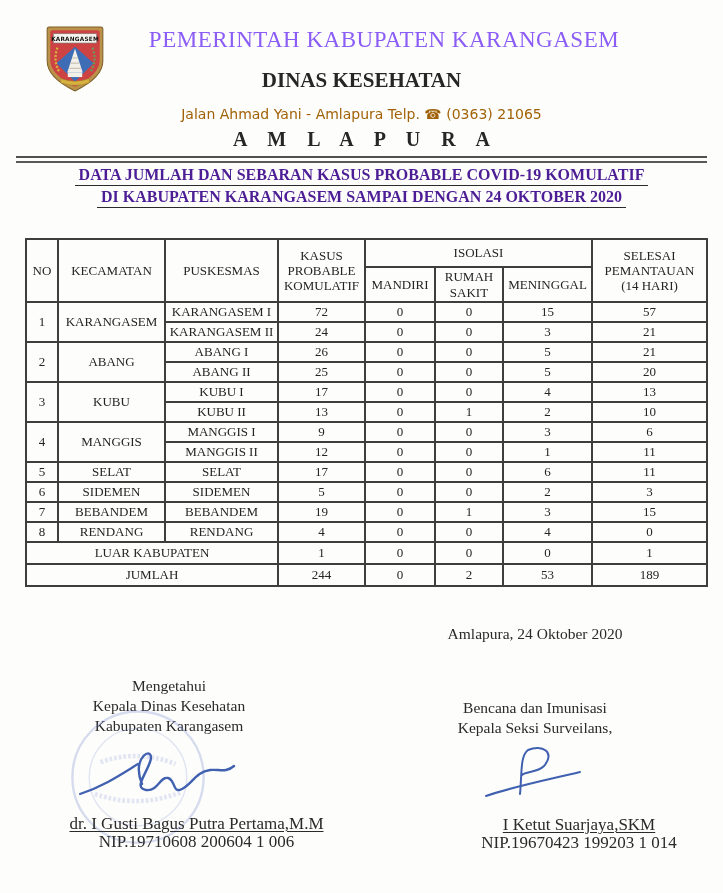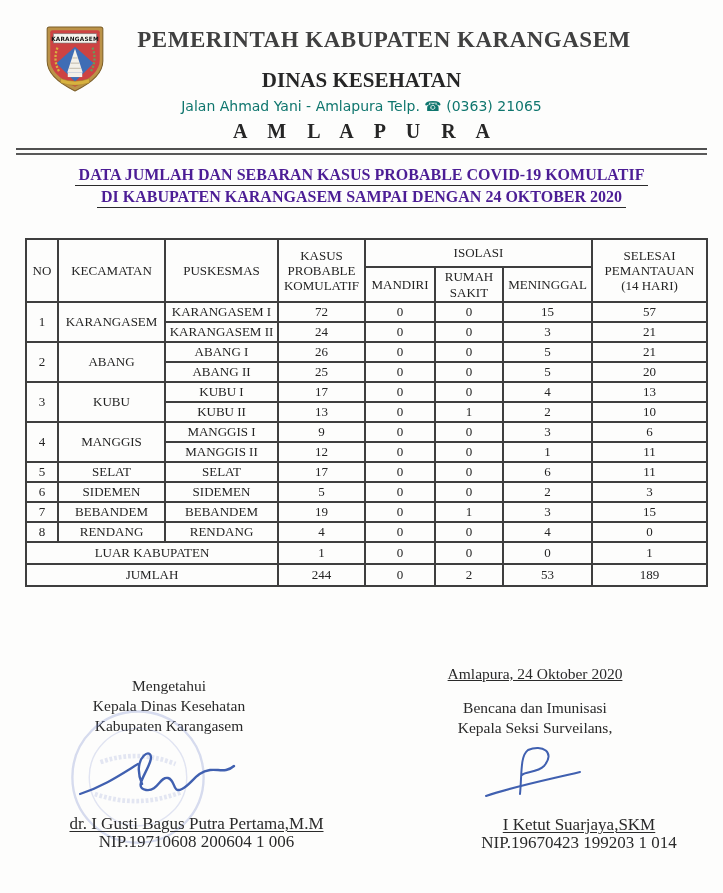--- a/index.html
+++ b/index.html
@@ -4,23 +4,23 @@
 <style>
   html,body { margin:0; padding:0; background:#e8e8e8; }
   .page {
     position:relative; width:723px; height:893px; margin:0 auto;
     background:#fdfdfc; overflow:hidden;
     font-family:"Liberation Serif", serif; color:#262626;
   }
 
   
   .letterhead { position:absolute; top:0; left:0; width:100%; text-align:center; padding-top:28px; }
-  .lh-gov   { font-size:23px; font-weight:700; letter-spacing:0.5px; color:#404040; line-height:1.0;margin-left:45px; }
+  .lh-gov   { font-size:23px; font-weight:400; letter-spacing:0.5px; color:#8b5cf6; line-height:1.0;margin-left:45px; }
   .lh-dept  { font-size:21px; font-weight:700; margin-top:19px; line-height:1.0; }
-  .lh-addr  { font-family:"DejaVu Sans", sans-serif; font-size:14px; margin-top:8px; line-height:1.0; color:#0f766e; }
+  .lh-addr  { font-family:"DejaVu Sans", sans-serif; font-size:14px; margin-top:16px; line-height:1.0; color:#a16207; }
   .lh-city  { font-size:20px; font-weight:700; letter-spacing:8px; margin-top:8px; line-height:1.0; text-indent:8px; }
   .double-rule {
     width:691px; margin:7px auto 0; height:3px;
     border-top:2.5px solid #505050; border-bottom:2px solid #595959;
   }
   .logo { position:absolute; left:46px; top:26px; width:58px; height:66px; }
 
   
   .doc-title { position:absolute; top:166px; left:0; width:100%; text-align:center;
                font-weight:700; font-size:16px; color:#4c1d95; }
@@ -238,21 +238,21 @@
         <td colspan="3">JUMLAH</td>
         <td>244</td>
         <td>0</td>
         <td>2</td>
         <td>53</td>
         <td>189</td>
       </tr>
     </tbody>
   </table>
 
-  <div class="abs" style="left:370px; top:664px; width:330px;text-decoration:underline;">Amlapura, 24 Oktober 2020</div>
+  <div class="abs" style="left:370px; top:624px; width:330px;">Amlapura, 24 Oktober 2020</div>
 
   <div class="abs" style="left:14px; top:676px; width:310px;">
     <div>Mengetahui</div>
     <div>Kepala Dinas Kesehatan</div>
     <div>Kabupaten Karangasem</div>
   </div>
 
   <div class="abs" style="left:370px; top:698px; width:330px;">
     <div>Bencana dan Imunisasi</div>
     <div>Kepala Seksi Surveilans,</div>

